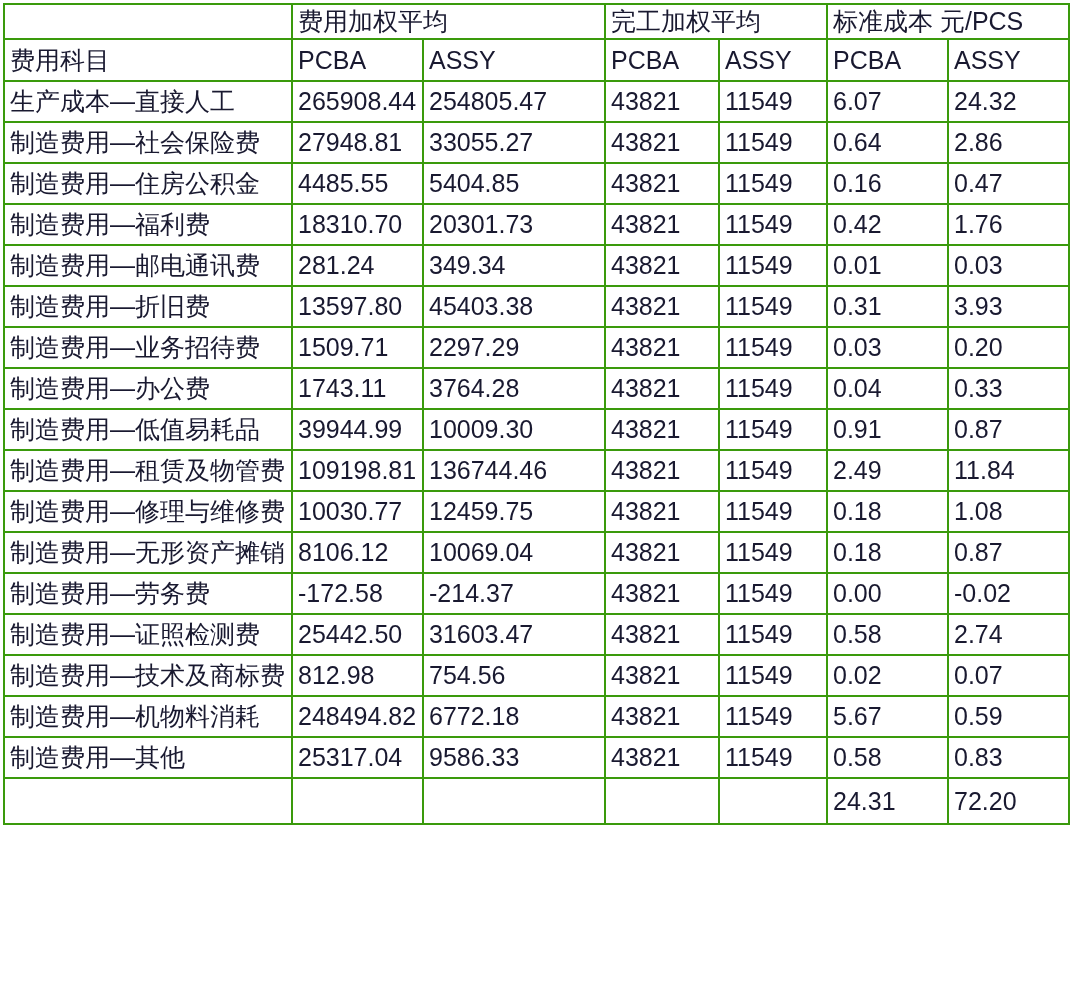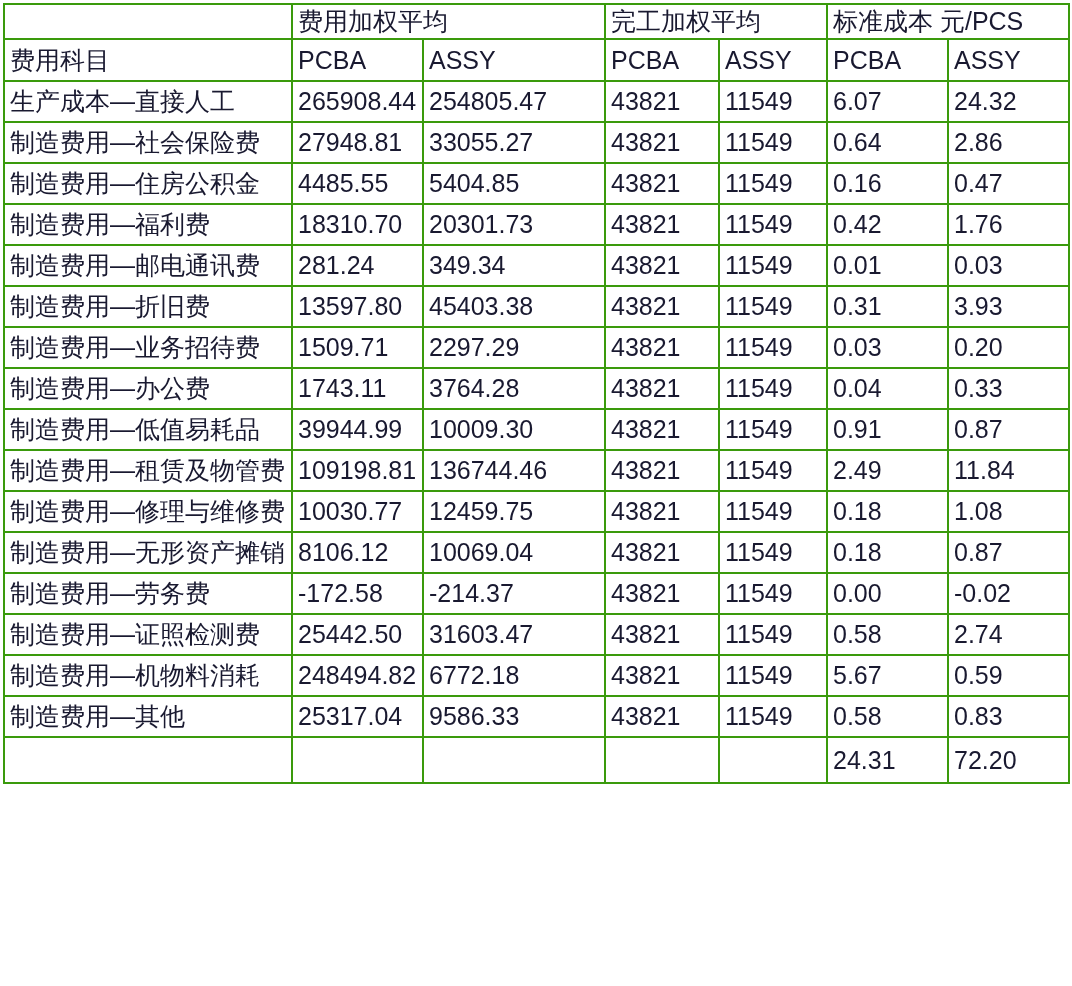--- a/index.html
+++ b/index.html
@@ -185,20 +185,29 @@
       <tr class="data-row">
     <td>制造费用—证照检测费</td>
     <td class="num">25442.50</td>
     <td class="num">31603.47</td>
     <td class="num">43821</td>
     <td class="num">11549</td>
     <td class="num">0.58</td>
     <td class="num">2.74</td>
   </tr>
       <tr class="data-row">
+    <td>制造费用—技术及商标费</td>
+    <td class="num">812.98</td>
+    <td class="num">754.56</td>
+    <td class="num">43821</td>
+    <td class="num">11549</td>
+    <td class="num">0.02</td>
+    <td class="num">0.07</td>
+  </tr>
+      <tr class="data-row">
     <td>制造费用—机物料消耗</td>
     <td class="num">248494.82</td>
     <td class="num">6772.18</td>
     <td class="num">43821</td>
     <td class="num">11549</td>
     <td class="num">5.67</td>
     <td class="num">0.59</td>
   </tr>
       <tr class="data-row">
     <td>制造费用—其他</td>

